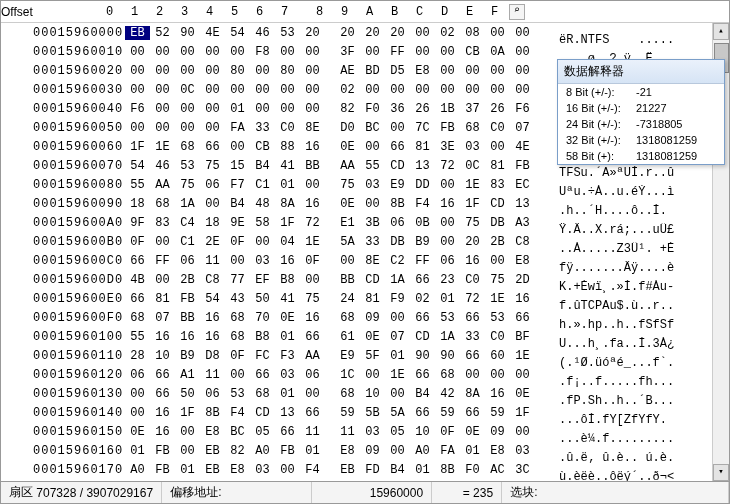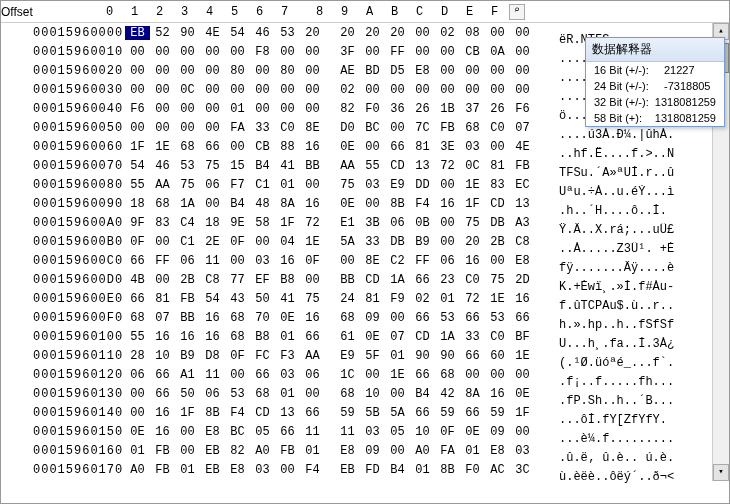--- a/index.html
+++ b/index.html
@@ -19,21 +19,21 @@
 .offset { width:96px; padding-left:4px; letter-spacing:1px; }
 .hex { width:25px; text-align:center; }
 .sel { background:#000080; color:#fff; }
 .ascii { flex:1; padding-left:4px; font-family:"Courier New",monospace; letter-spacing:0px; overflow:hidden;margin-top:14px; }
 .statusbar { position:absolute; bottom:0; left:0; right:0; height:22px; border-top:1px solid #999; display:flex; align-items:center; font-family:Arial,sans-serif; font-size:12px; background:#f4f4f4; }
 .sb-cell { padding:0 8px; border-right:1px solid #ccc; height:100%; display:flex; align-items:center; }
 .scrollbar { position:absolute; right:0; top:22px; bottom:22px; width:17px; background:#f0f0f0; border-left:1px solid #ccc; }
 .sb-up,.sb-down { height:17px; background:#e4e4e4; border:1px solid #aaa; text-align:center; font-size:9px; line-height:15px; }
 .sb-down { position:absolute; bottom:0; width:100%; }
 .sb-thumb { position:absolute; top:20px; width:15px; left:1px; height:30px; background:#c8c8c8; border:1px solid #888; }
-.interpreter { position:absolute; top:36px; right:4px; width:140px; background:#fff; border:1px solid #7a9ec9; box-shadow:2px 2px 4px rgba(0,0,0,0.2); font-family:Arial,sans-serif; font-size:11px; z-index:10; }
+.interpreter { position:absolute; top:58px; right:4px; width:168px; background:#fff; border:1px solid #7a9ec9; box-shadow:2px 2px 4px rgba(0,0,0,0.2); font-family:Arial,sans-serif; font-size:11px; z-index:10; }
 .interp-title { background:linear-gradient(#eaf1fb,#d6e4f5); padding:3px 6px; border-bottom:1px solid #b8c8dc; font-size:12px; }
 .interp-row { padding:2px 8px; display:flex; }
 .interp-label { width:70px; }
 .interp-val { flex:1; text-align:left; }
 </style>
 </head>
 <body>
 
 <div class="main">
 
@@ -93,32 +93,53 @@
   <div class="scrollbar">
     <div class="sb-up">▴</div>
     <div class="sb-thumb"></div>
     <div class="sb-down">▾</div>
   </div>
 
   <div class="interpreter">
     <div class="interp-title">数据解释器</div>
     <div id="interp-rows">
         <div class="interp-row">
+          <div class="interp-label">8 Bit (+/-):</div>
+          <div class="interp-val">-21</div>
+        </div>
+        <div class="interp-row">
           <div class="interp-label">16 Bit (+/-):</div>
           <div class="interp-val">21227</div>
         </div>
         <div class="interp-row">
           <div class="interp-label">24 Bit (+/-):</div>
           <div class="interp-val">-7318805</div>
         </div>
         <div class="interp-row">
           <div class="interp-label">32 Bit (+/-):</div>
           <div class="interp-val">1318081259</div>
         </div>
         <div class="interp-row">
           <div class="interp-label">58 Bit (+):</div>
           <div class="interp-val">1318081259</div>
         </div>
       </div>
   </div>
 
+  <div class="statusbar">
+    <div class="sb-cell">
+      <span>扇区</span>&nbsp;<span>707328 / 3907029167</span>
+    </div>
+    <div class="sb-cell" style="width:150px">
+      <span>偏移地址:</span>
+    </div>
+    <div class="sb-cell" style="width:120px;justify-content:flex-end">
+      <span>15960000</span>
+    </div>
+    <div class="sb-cell" style="width:70px;justify-content:flex-end">
+      <span>= 235</span>
+    </div>
+    <div class="sb-cell" style="flex:1">
+      <span>选块:</span>
+    </div>
+  </div>
 
 </div>
 
 </body></html>

